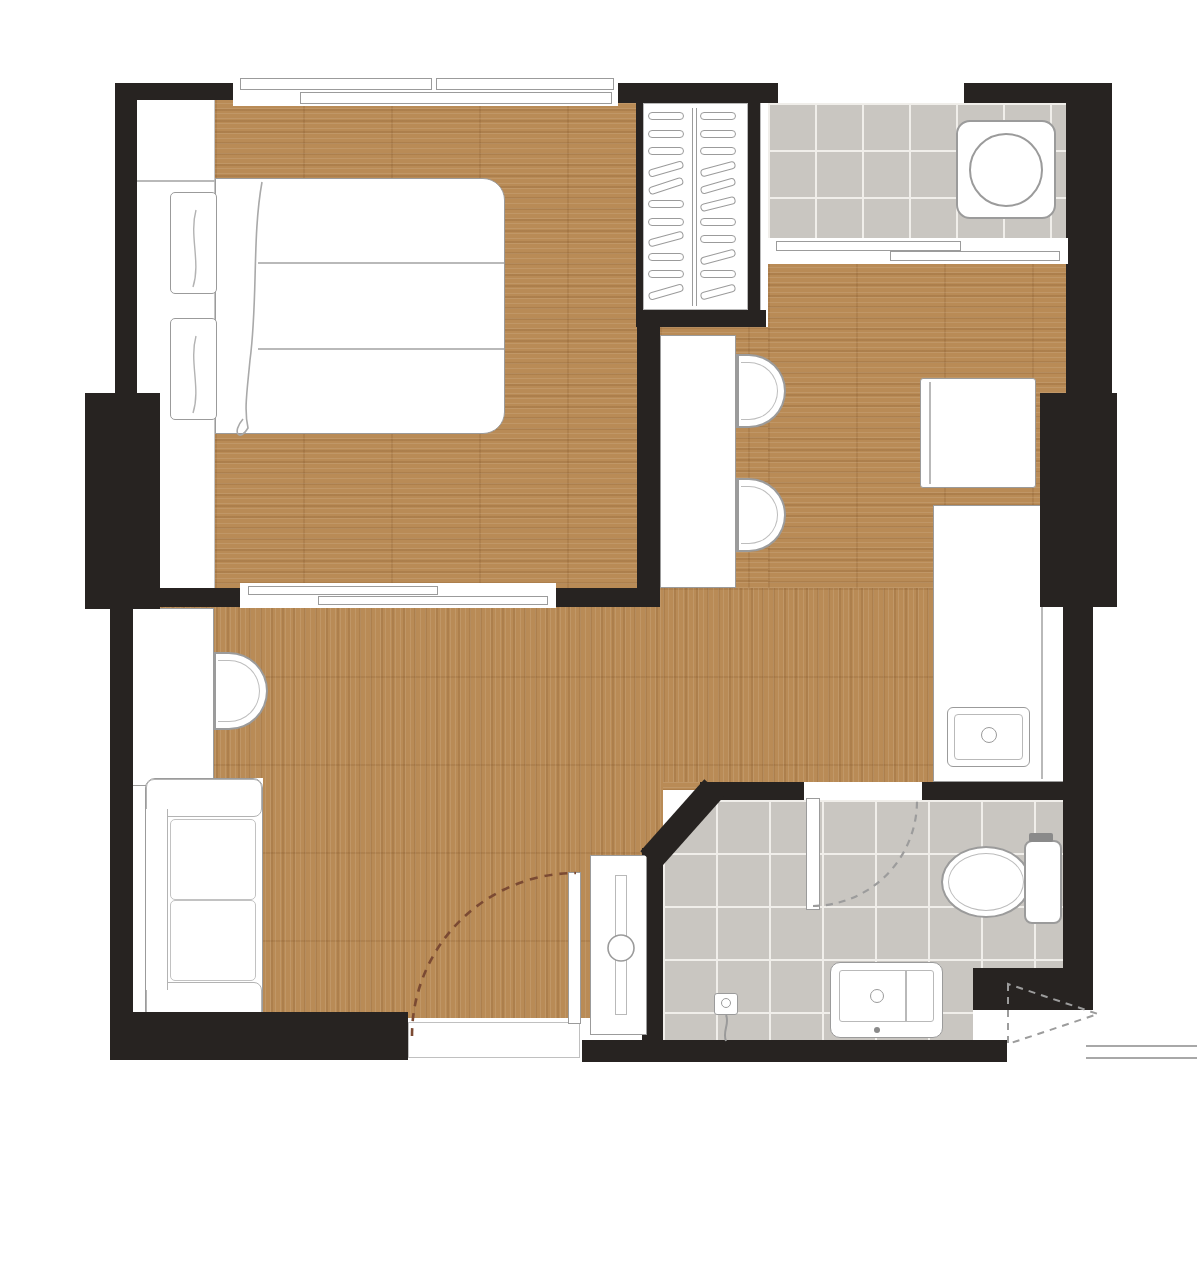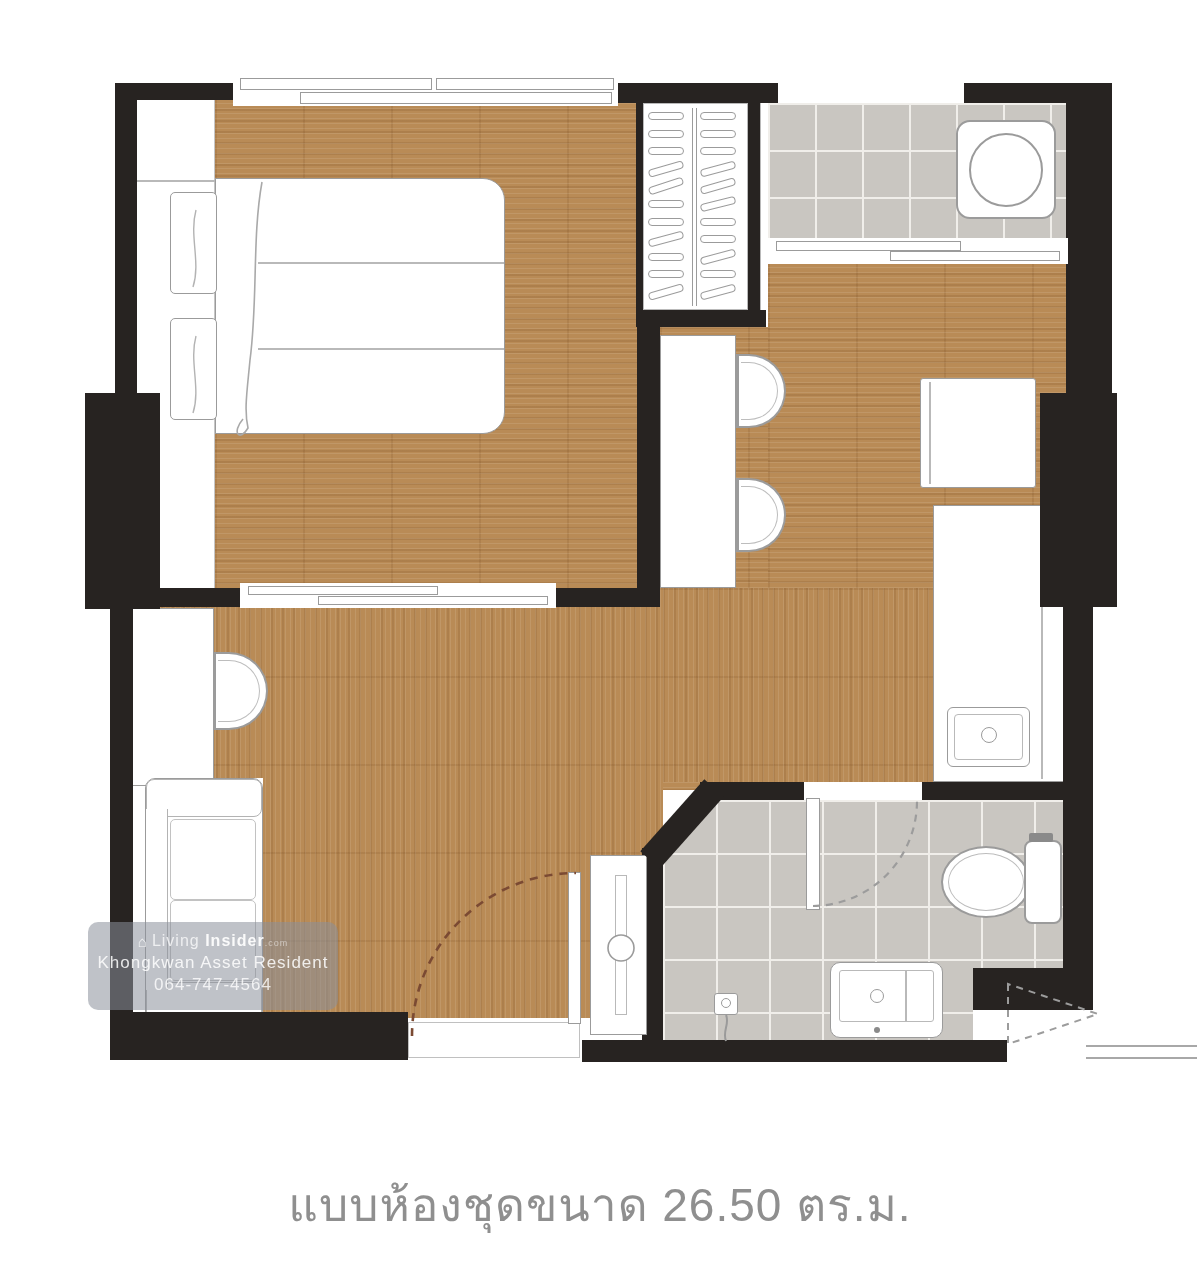--- a/index.html
+++ b/index.html
@@ -190,22 +190,14 @@
     <circle cx="621" cy="948" r="13" fill="#fff" stroke="var(--outline)" stroke-width="1.6"></circle>
     <path d="M1008,984 L1008,1044 L1098,1014 Z" fill="none" stroke="var(--dash-gray)" stroke-width="2" stroke-dasharray="7 6"></path>
     <line x1="1086" y1="1046" x2="1197" y2="1046" stroke="#a8a8a8" stroke-width="2"></line>
     <line x1="1086" y1="1058" x2="1197" y2="1058" stroke="#a8a8a8" stroke-width="2"></line>
     <path d="M262,182 C252,237 258,300 250,360 C247,392 244,410 248,428 C240,442 231,433 243,419" fill="none" stroke="#a9a9a9" stroke-width="1.6"></path>
     <path d="M196,210 C189,236 201,262 193,287" fill="none" stroke="#b3b3b3" stroke-width="1.4"></path>
     <path d="M196,336 C189,362 201,388 193,413" fill="none" stroke="#b3b3b3" stroke-width="1.4"></path>
     <path d="M726,1015 C730,1024 722,1031 726,1041" fill="none" stroke="#9a9a9a" stroke-width="2"></path>
   </svg>
 
-  <div class="wm z6">
-    <div class="l1">
-      <span class="house-ico">⌂</span><span class="pre">Living</span> <span class="bold">Insider</span><span class="tld">.com</span>
-    </div>
-    <div class="l2">Khongkwan Asset Resident</div>
-    <div class="l3">064-747-4564</div>
-  </div>
-
-  <div class="caption z6">แบบห้องชุดขนาด 26.50 ตร.ม.</div>
+
 </div>
 
 </body></html>

